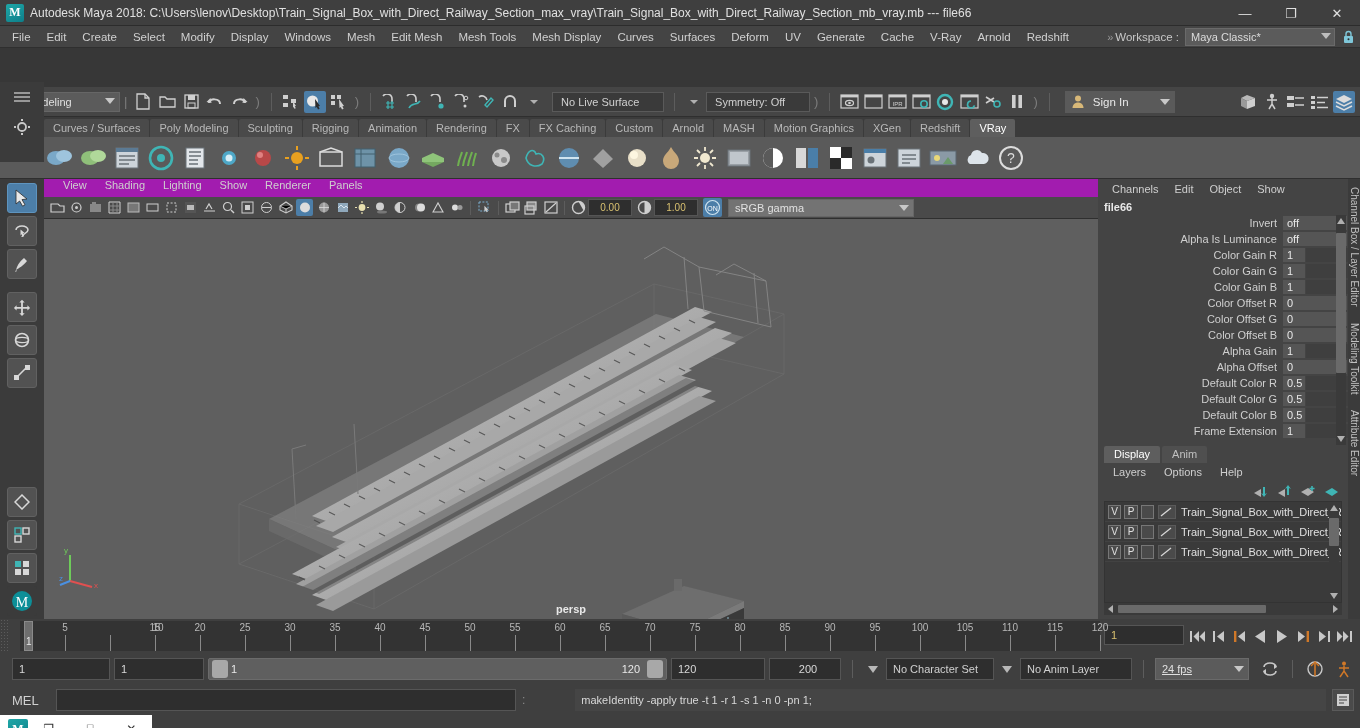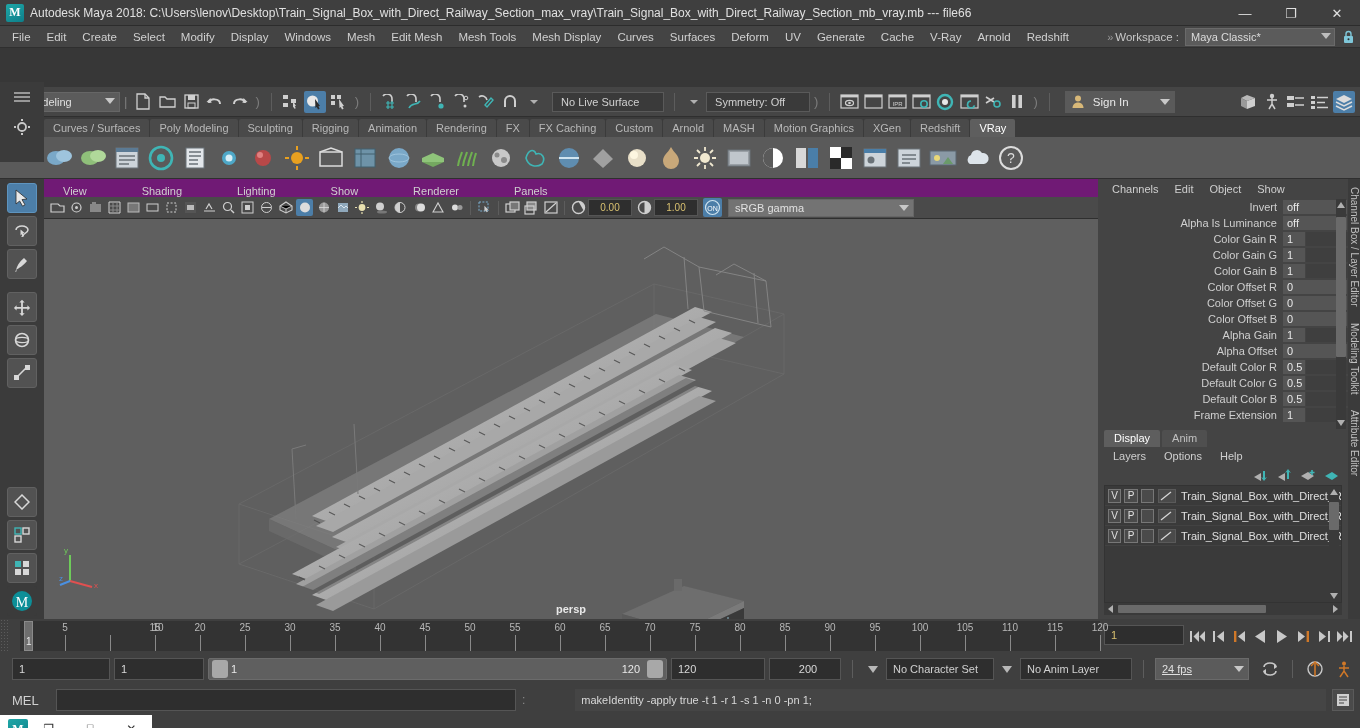--- a/index.html
+++ b/index.html
@@ -115,21 +115,21 @@
     padding-top:4px;
   }
   #toolbox .tbtn {
     width:30px; height:30px; margin-bottom:3px; background:#525252; border:1px solid #616161;
     border-radius:3px; display:flex;align-items:center;justify-content:center; color:#d8d8d8;
   }
   #toolbox .tbtn.on { background:#4c7ea8; border-color:#5e94bf; }
   #toolbox .spacer { flex:1; }
 
   #viewportcol { flex: 1; display:flex; flex-direction:column; background:#3a3a3a; }
-  #vpmenu { height:18px; background:#701a75; display:flex; align-items:flex-end; padding-left:10px;gap:37px; }
+  #vpmenu { height:18px; background:#a21caf; display:flex; align-items:flex-start; padding-left:10px; }
   #vpmenu .vm { padding: 0 9px; font-size:11px; color:#cfcfcf; }
   #vptools {
     height:22px; background:#4a4a4a; display:flex; align-items:center; padding-left:4px;
     border-bottom:1px solid #2f2f2f; overflow:hidden;
   }
   #vptools .vi { width:17px;height:17px; display:flex;align-items:center;justify-content:center;
     margin:0 1px; flex:0 0 auto;}
   #vptools .vi.on { background:#4c7ea8; border-radius:2px; }
   .numfield { width:44px; height:17px; background:#2e2e2e; border:1px solid #555; color:#d8c070;
      font-size:10px; display:flex;align-items:center; justify-content:center; }
@@ -1159,20 +1159,21 @@
     </div>
   </div>
 
   <div id="rightpanel">
     <div id="cbmenu">
       <div class="cm">Channels</div>
       <div class="cm">Edit</div>
       <div class="cm">Object</div>
       <div class="cm">Show</div>
     </div>
+    <div id="cbname">file66</div>
     <div id="attrlist">
       <div class="attrrow">
         <div class="alabel">Invert</div>
         <div class="aval">off</div>
         </div>
       <div class="attrrow">
         <div class="alabel">Alpha Is Luminance</div>
         <div class="aval">off</div>
         </div>
       <div class="attrrow">

